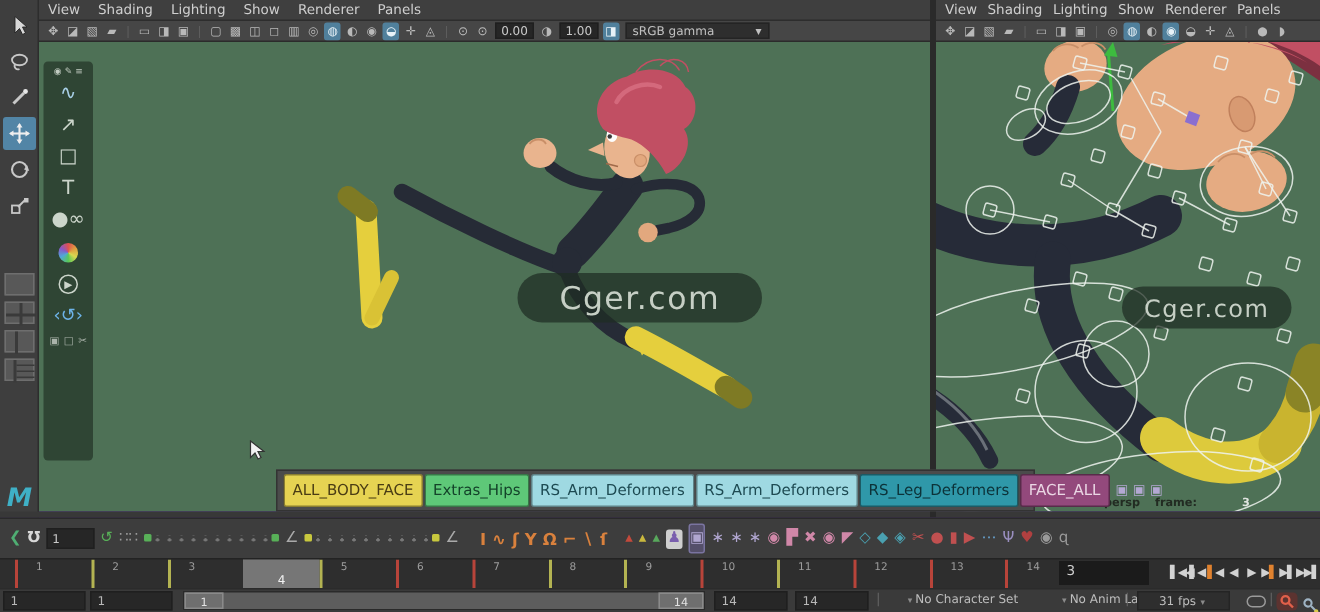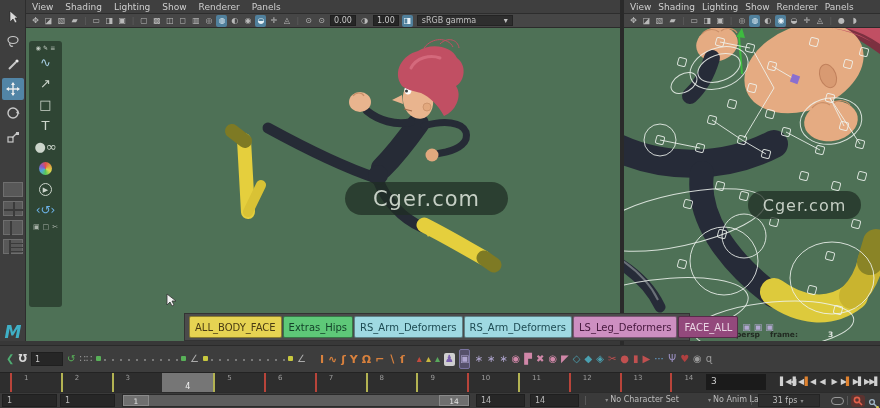--- a/index.html
+++ b/index.html
@@ -429,21 +429,21 @@
   </div>
 
   <div class="panel-bottom" style="left:0;width:620px"></div>
   <div class="panel-bottom" style="left:624px;width:256px"></div>
 
   <div id="tabbar">
       <div class="ptab" style="background: rgb(230, 211, 82); color: rgb(74, 60, 20);">ALL_BODY_FACE</div>
       <div class="ptab" style="background: rgb(94, 200, 120); color: rgb(20, 67, 42);">Extras_Hips</div>
       <div class="ptab" style="background: rgb(159, 217, 226); color: rgb(29, 74, 82);">RS_Arm_Deformers</div>
       <div class="ptab" style="background: rgb(159, 217, 226); color: rgb(29, 74, 82);">RS_Arm_Deformers</div>
-      <div class="ptab" style="background: rgb(205, 143, 193); color: rgb(69, 23, 60);">LS_Leg_Deformers</div>
+      <div class="ptab" style="background: rgb(47, 152, 169); color: rgb(12, 50, 56);">RS_Leg_Deformers</div>
       <div class="ptab" style="background: rgb(147, 73, 124); color: rgb(234, 214, 228);">FACE_ALL</div>
       <span class="tab-act">▣</span>
       <span class="tab-act">▣</span>
       <span class="tab-act">▣</span>
     </div>
 
   <div id="shelfrow">
       <span class="sh" style="color: rgb(79, 174, 115);">❮</span>
       <span class="sh" style="color: rgb(216, 216, 216); font-weight: bold;">Ʊ</span>
       <span class="tb-field" style="width: 32px; height: 14px; line-height: 13px;">1</span>

